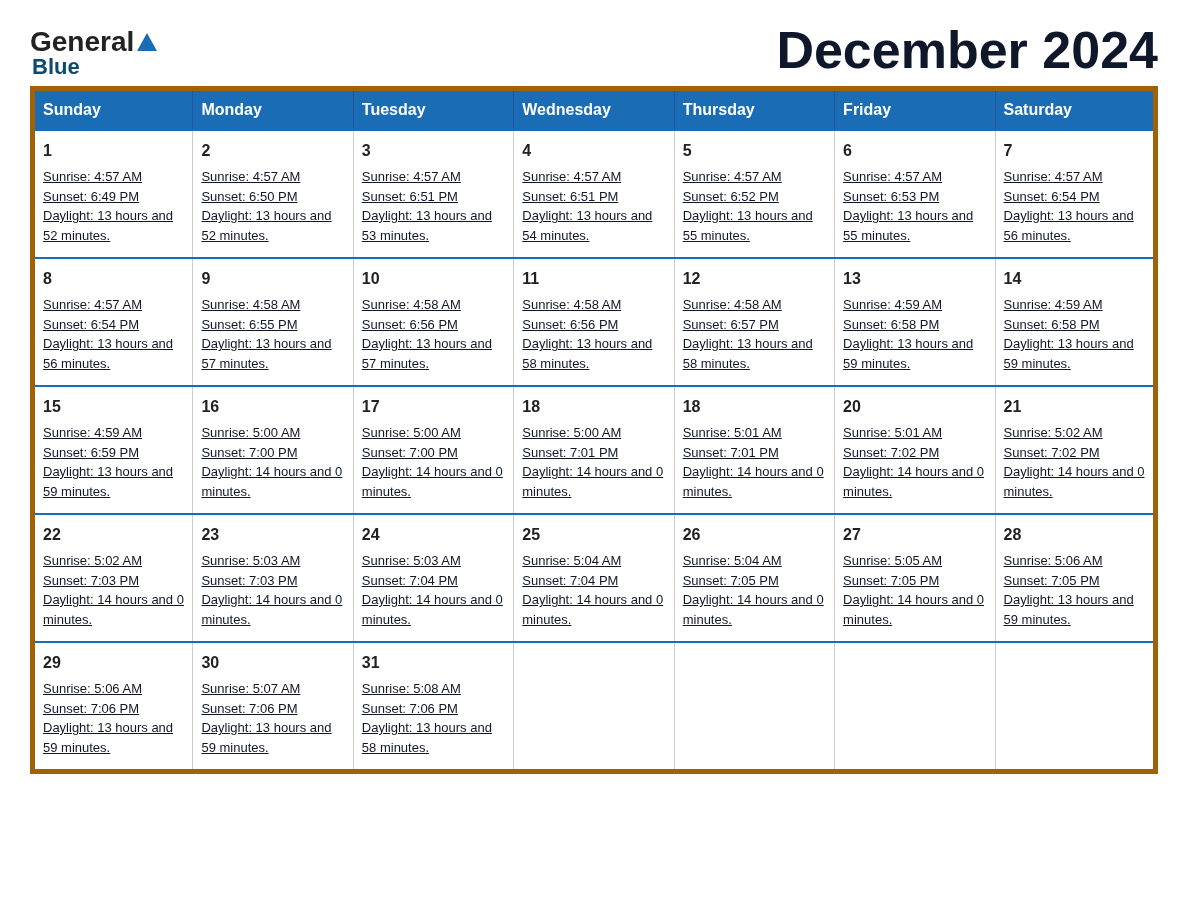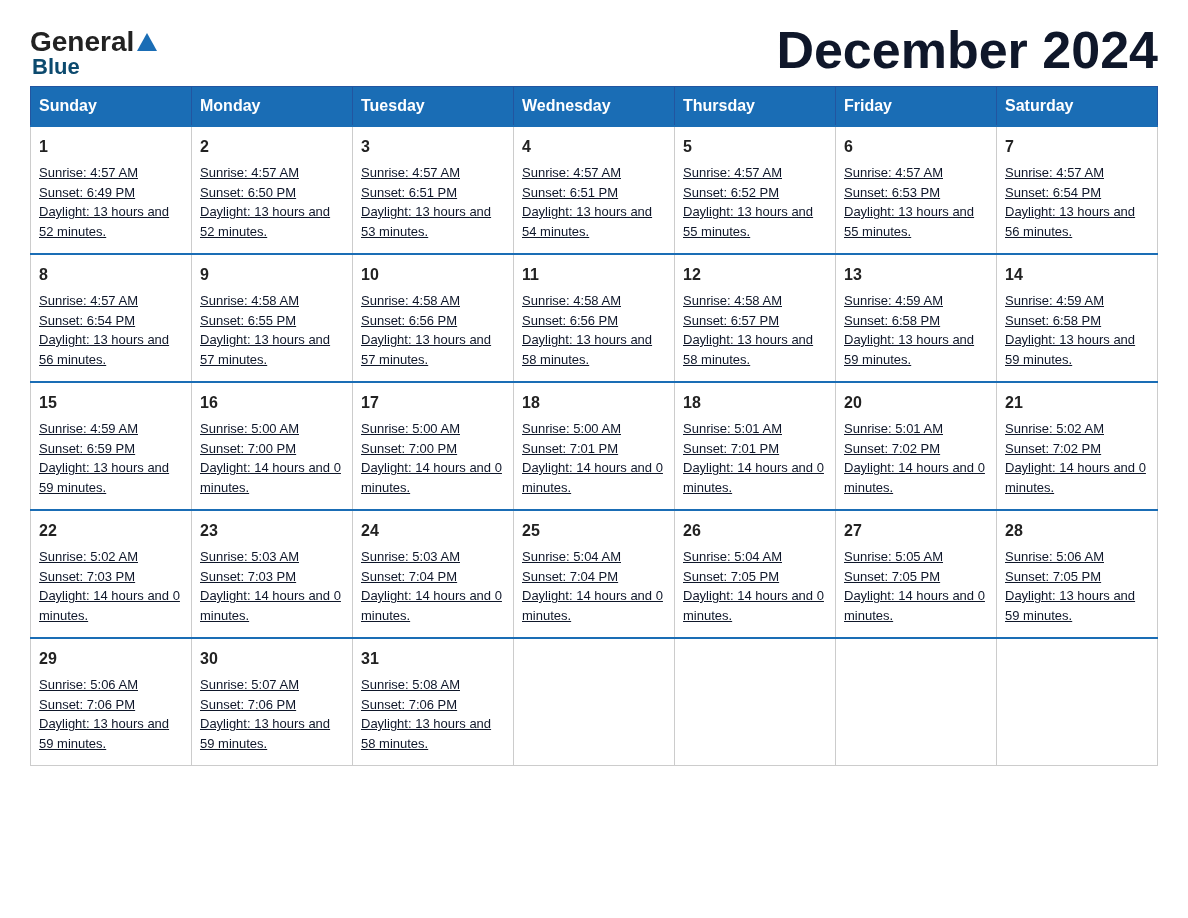--- a/index.html
+++ b/index.html
@@ -47,21 +47,21 @@
       color: #0f172a;
     }
     .location-title {
       font-size: 24px;
       color: #444;
       margin-top: 4px;
     }
     .calendar-table {
       width: 100%;
       border-collapse: collapse;
-      border: 1px solid #a16207;
+      border: 5px solid #a16207;
     }
     .calendar-table th {
       background-color: #1a6db5;
       color: #fff;
       font-size: 16px;
       font-weight: bold;
       padding: 10px 8px;
       text-align: left;
       border: 1px solid #2255a0;
     }

